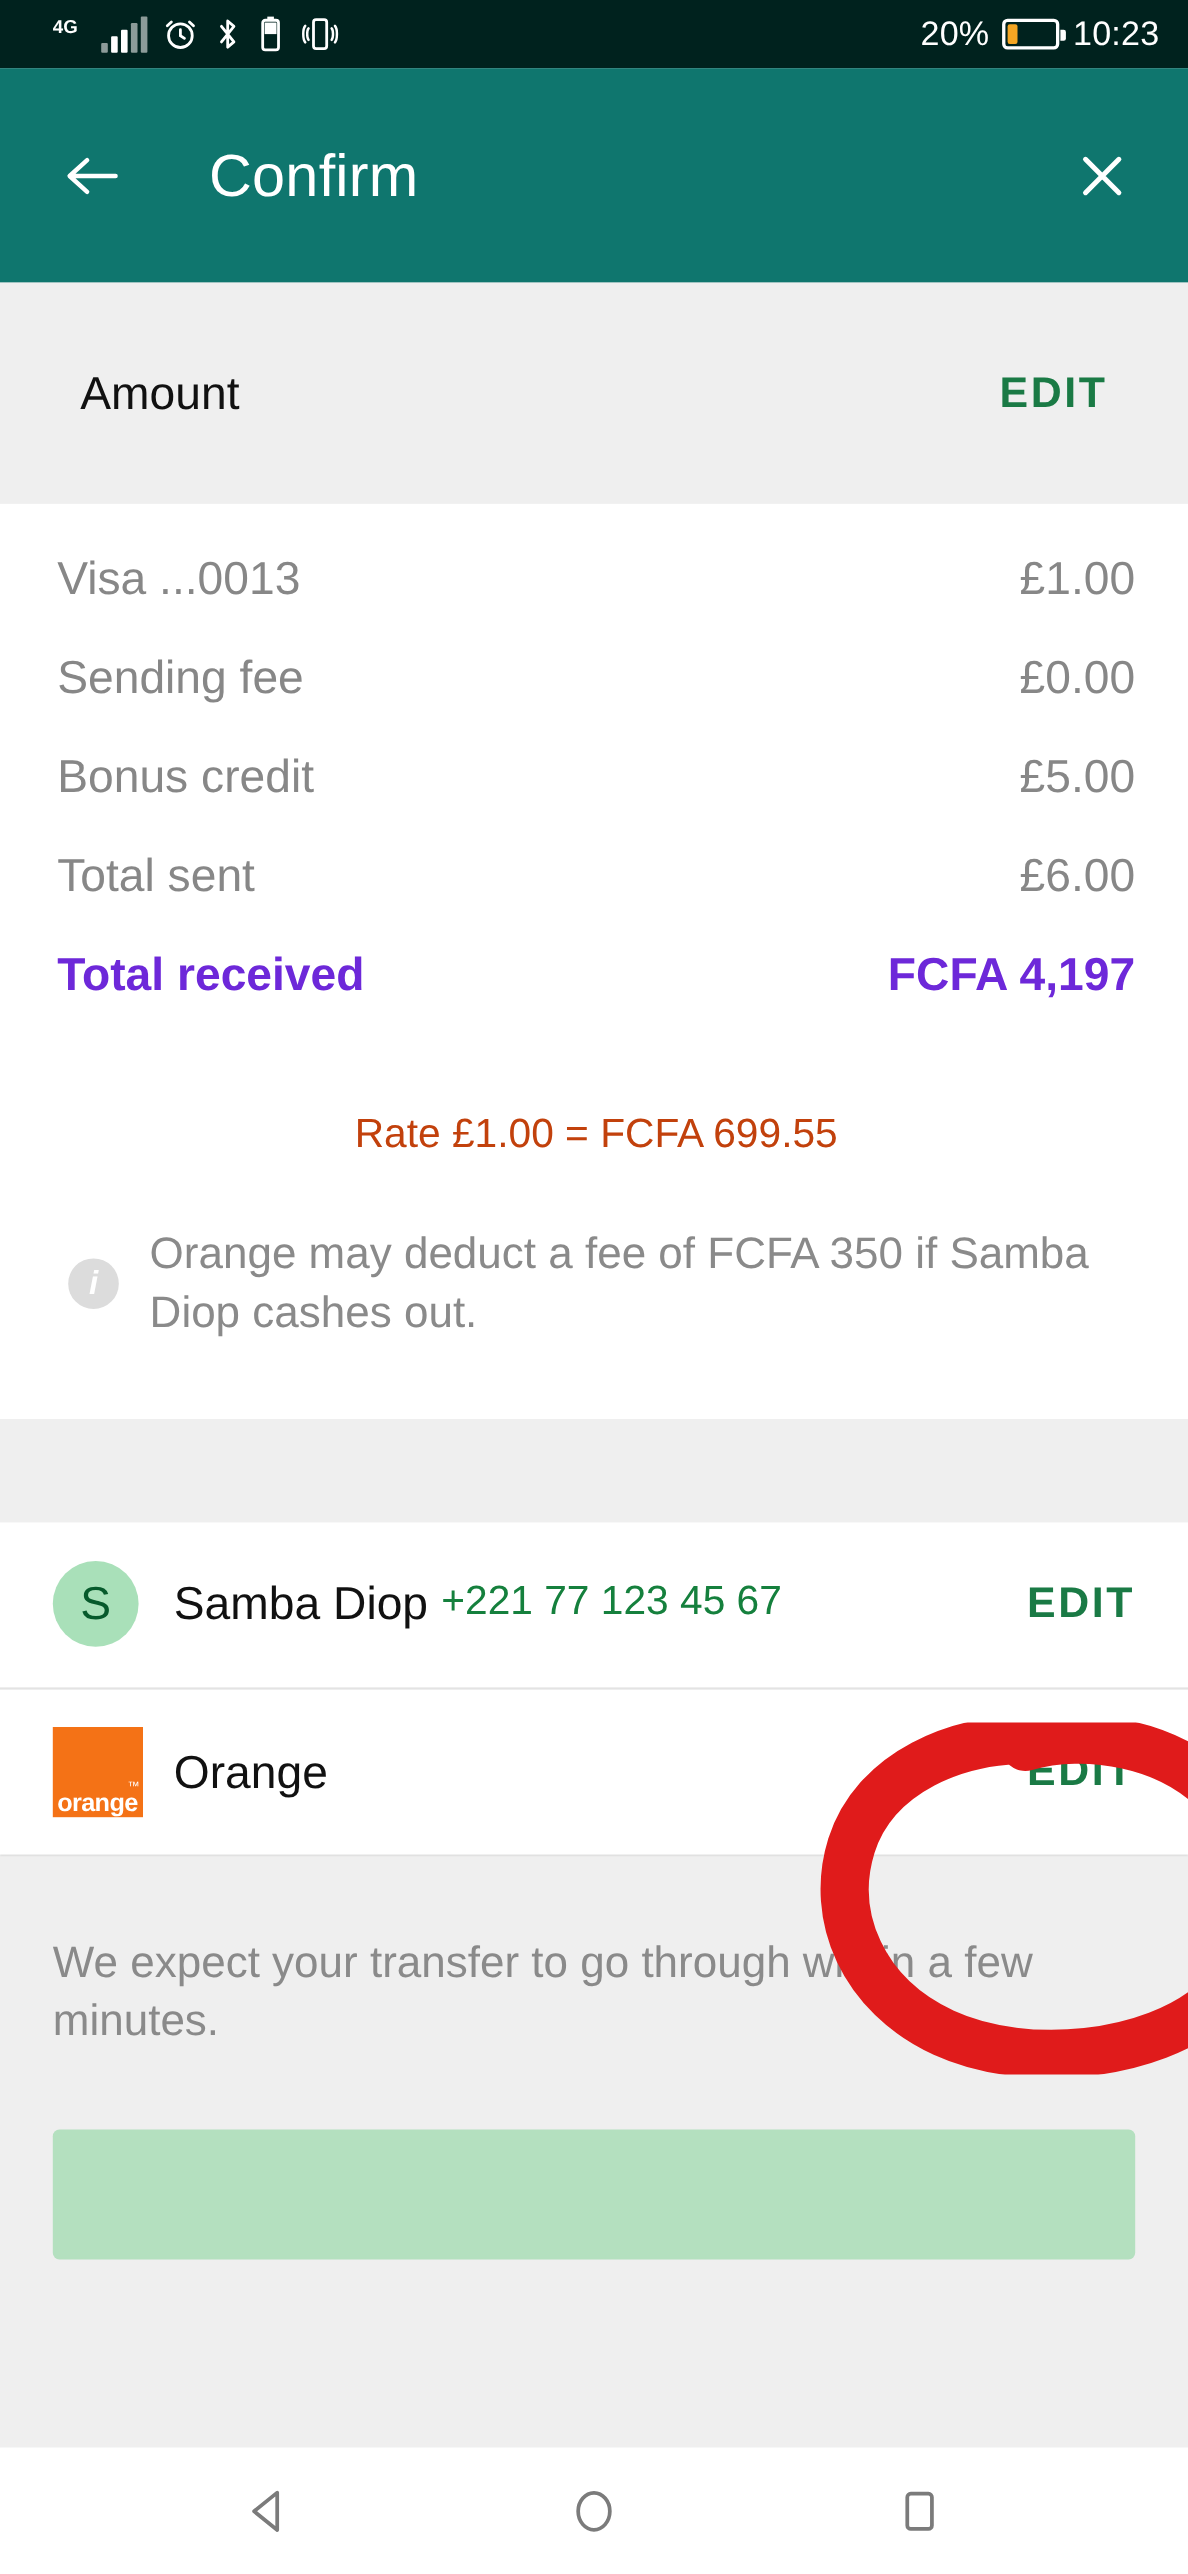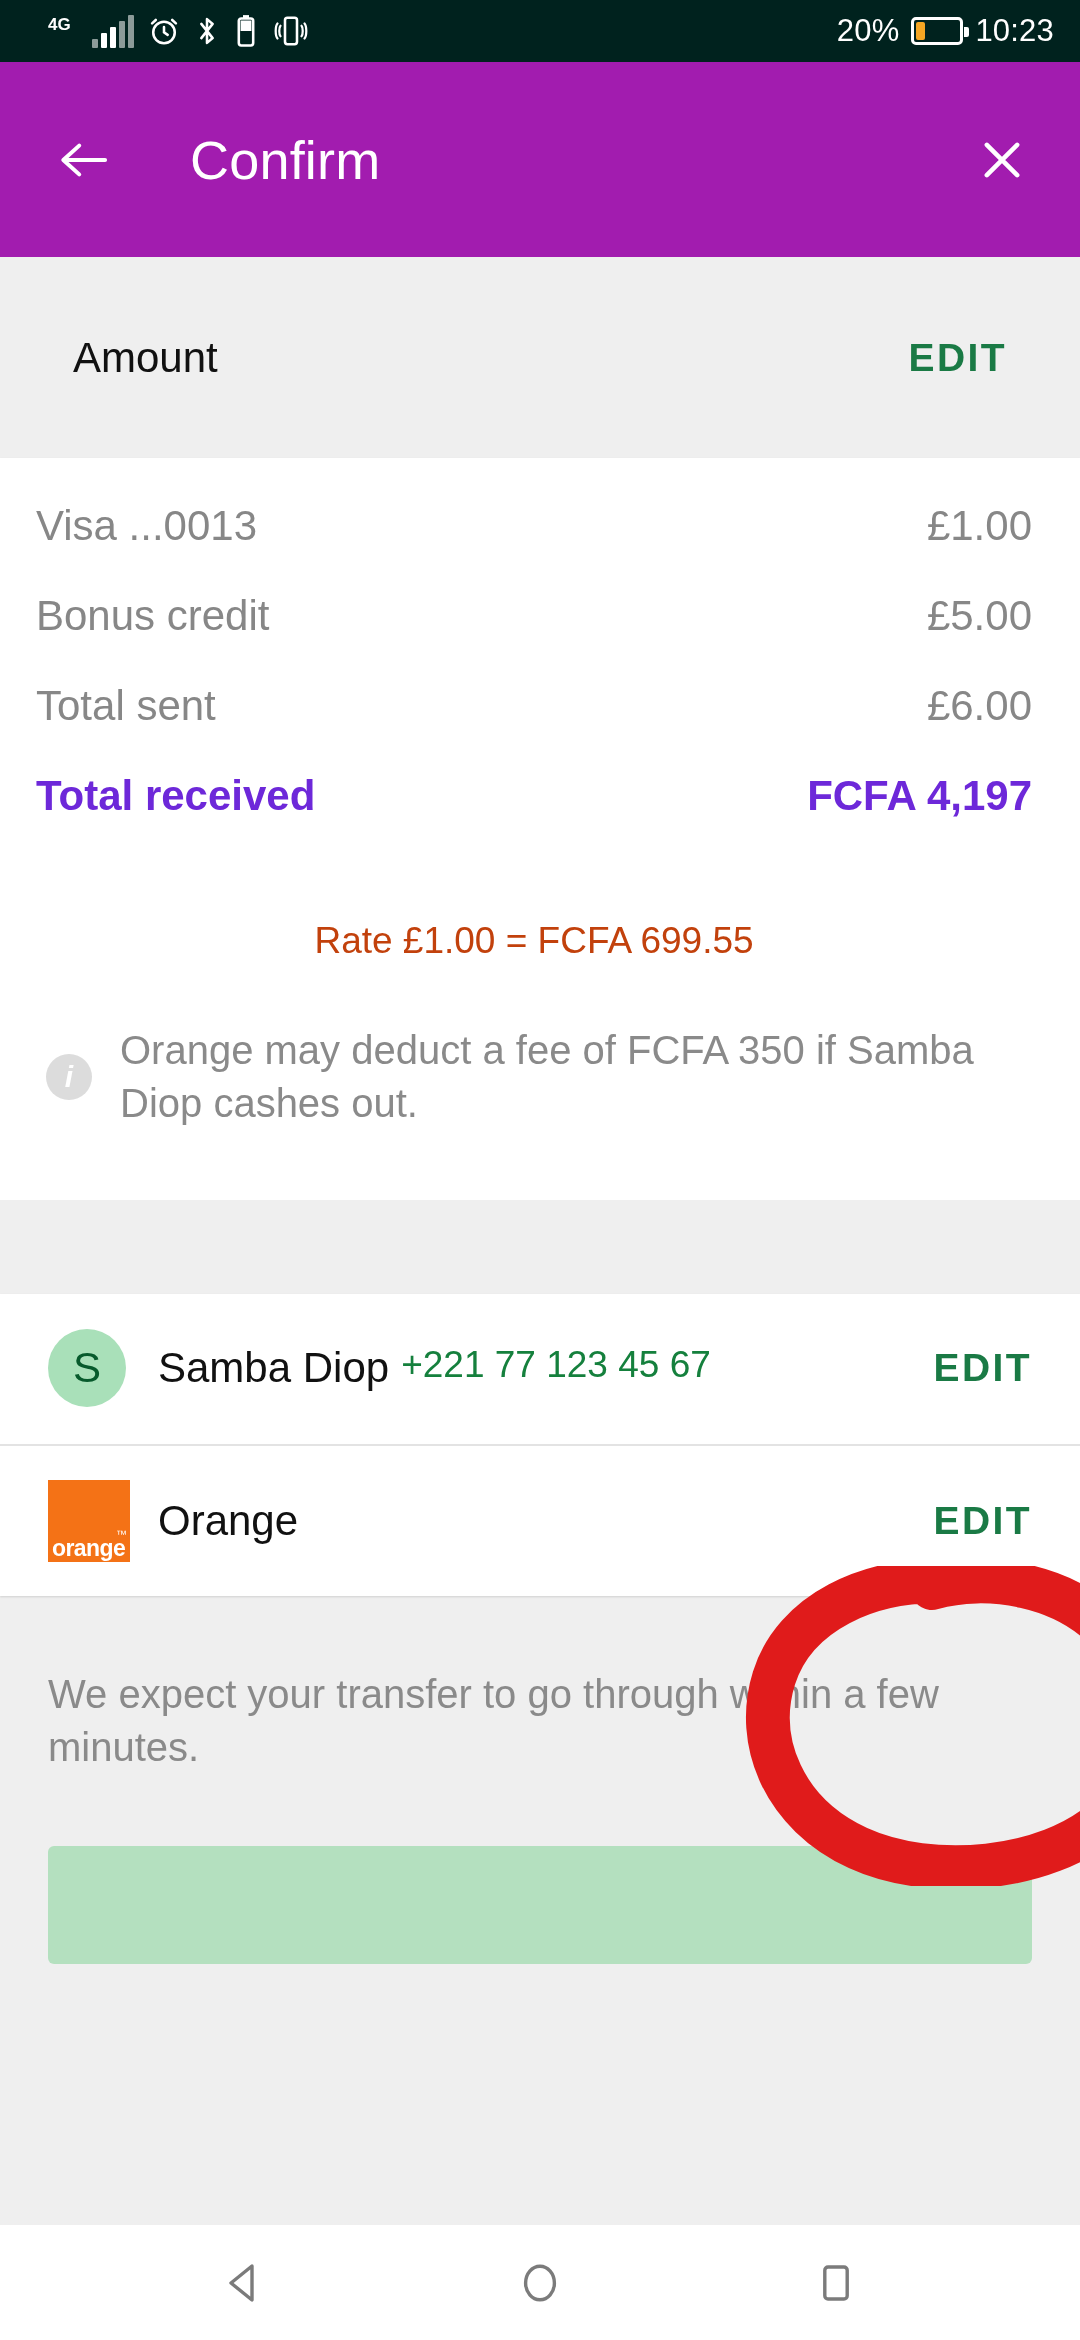--- a/index.html
+++ b/index.html
@@ -101,21 +101,21 @@
     background: #f5a623;
     border-radius: 2px;
   }
 
   
   .app-bar {
     position: absolute;
     top: 62px; left: 0;
     width: 1080px;
     height: 195px;
-    background: #a21caf;
+    background: #0f766e;
     display: flex;
     align-items: center;
     padding: 0 42px 0 48px;
     box-sizing: border-box;
   }
   .back-btn {
     width: 72px; height: 72px;
     display: flex; align-items: center; justify-content: center;
     cursor: pointer;
   }
@@ -161,21 +161,21 @@
     letter-spacing: 2.4px;
     cursor: pointer;
   }
 
   .card {
     background: #ffffff;
     box-shadow: 0 1px 2px rgba(0,0,0,0.13);
   }
 
   .amount-card {
-    padding: 44px 48px 10px 36px;
+    padding: 44px 48px 10px 52px;
   }
   .fee-row {
     display: flex;
     align-items: baseline;
     justify-content: space-between;
     height: 90px;
   }
   .fee-row .k, .fee-row .v {
     font-size: 42px;
     color: #878787;
@@ -413,20 +413,24 @@
       <span class="label">Amount</span>
       <span class="edit-link">EDIT</span>
     </div>
 
     <div class="card amount-card">
       <div class="fee-row">
         <span class="k">Visa ...0013</span>
         <span class="v">£1.00</span>
       </div>
       <div class="fee-row">
+        <span class="k">Sending fee</span>
+        <span class="v">£0.00</span>
+      </div>
+      <div class="fee-row">
         <span class="k">Bonus credit</span>
         <span class="v">£5.00</span>
       </div>
       <div class="fee-row">
         <span class="k">Total sent</span>
         <span class="v">£6.00</span>
       </div>
       <div class="fee-row total">
         <span class="k">Total received</span>
         <span class="v">FCFA 4,197</span>

